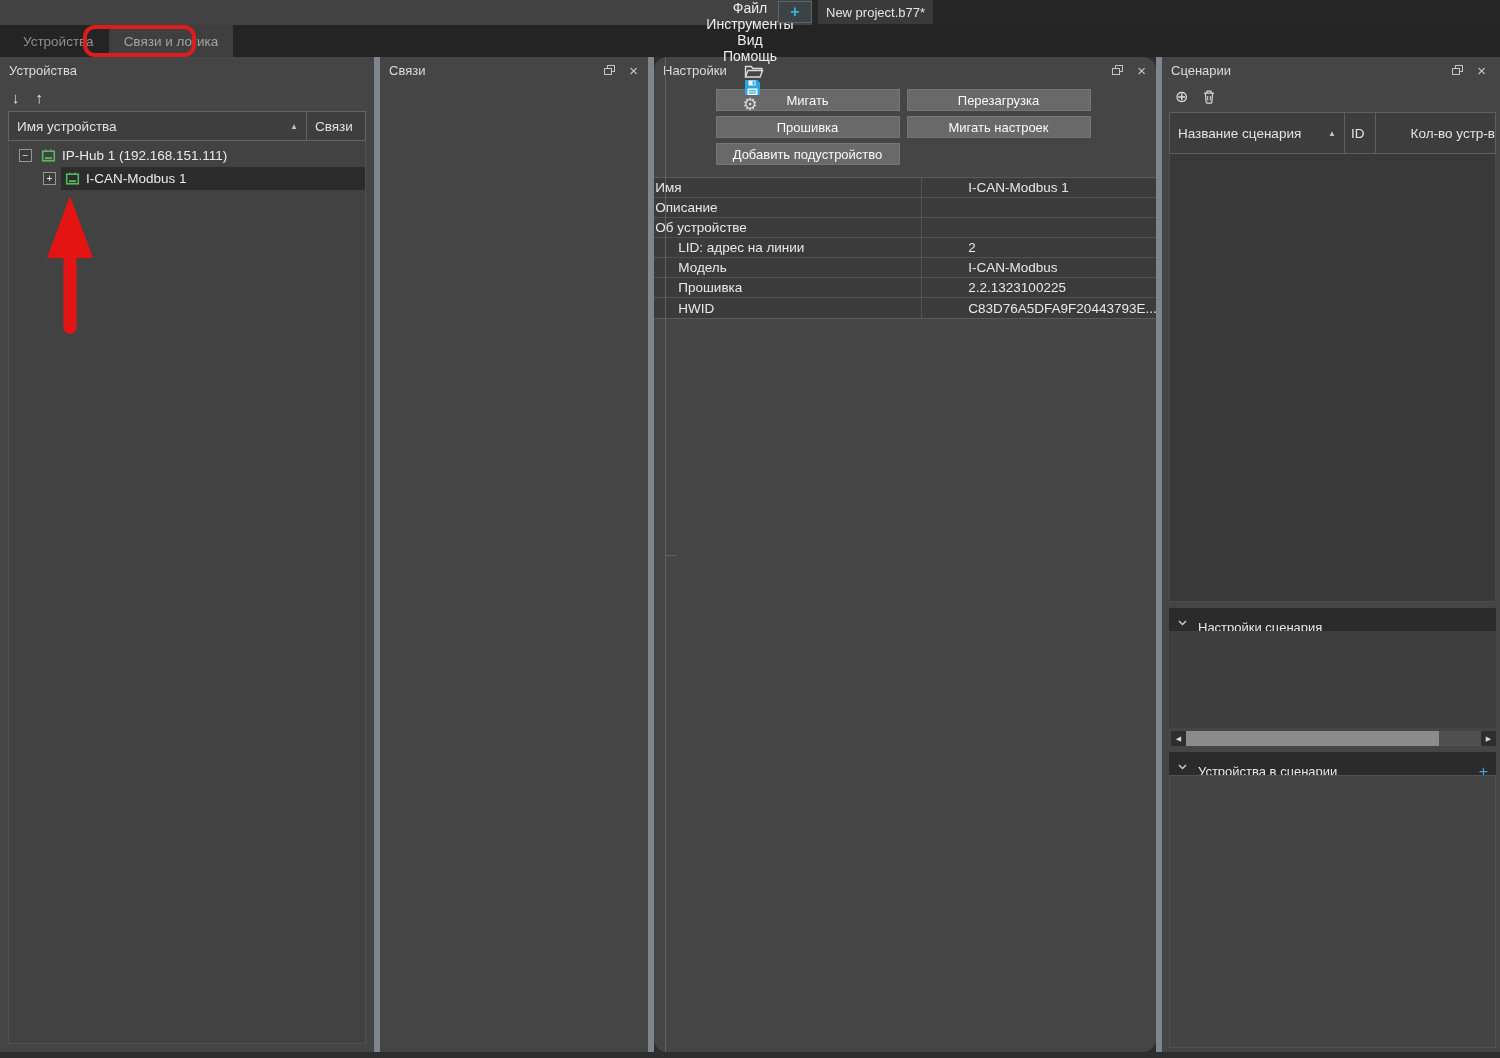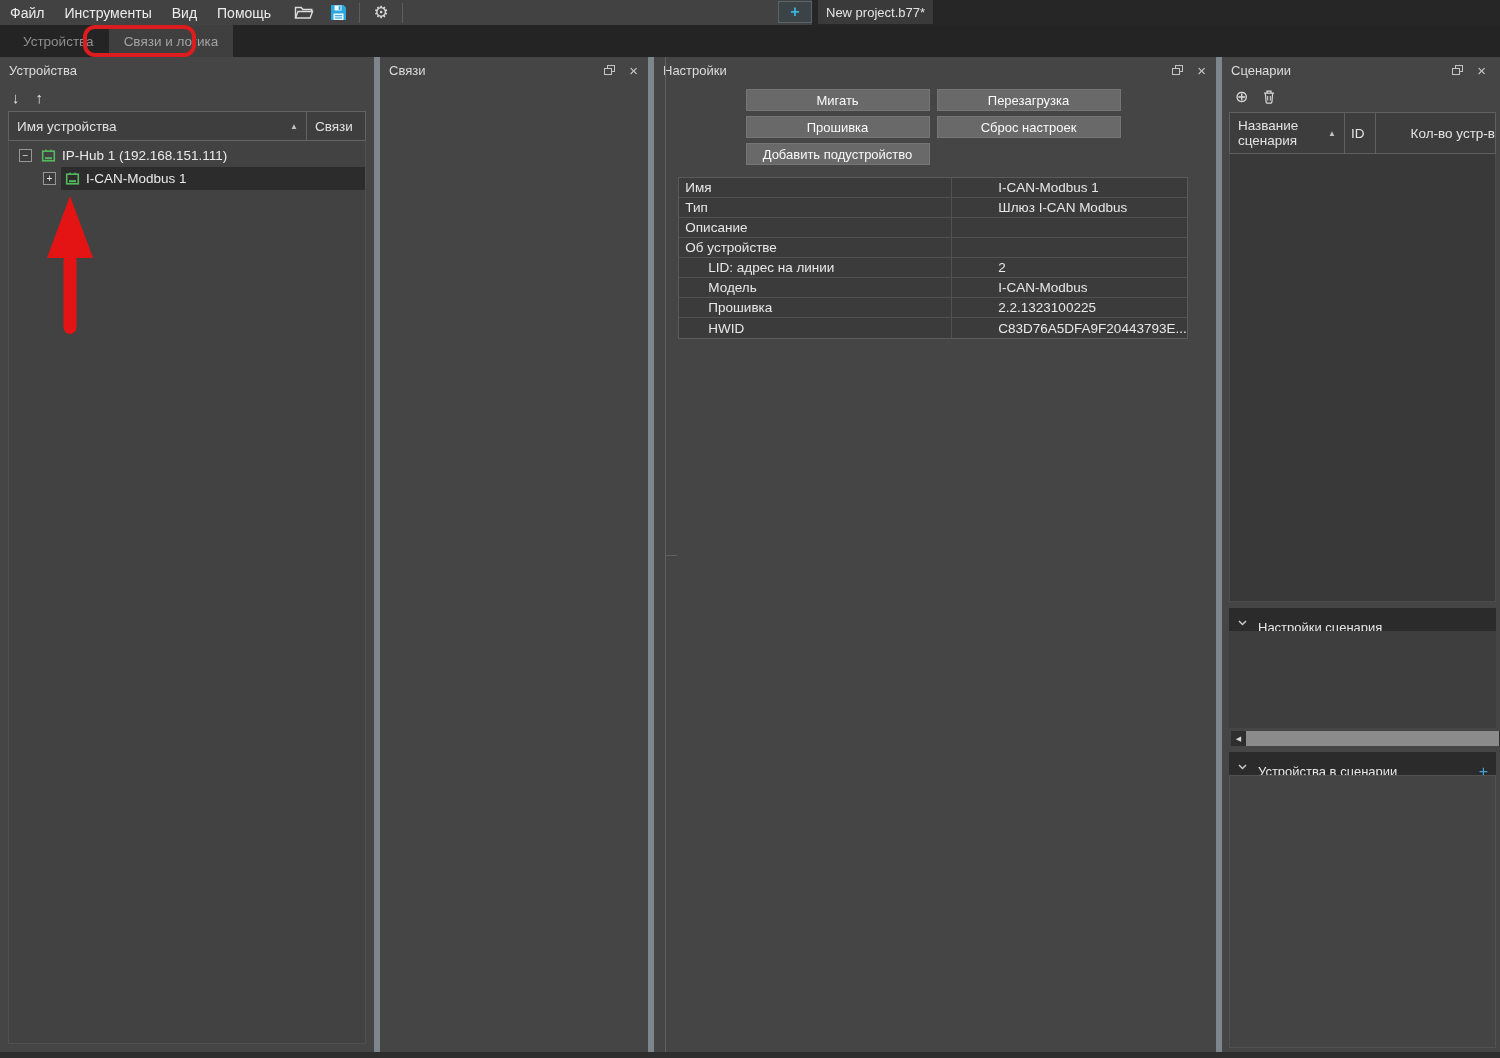--- a/index.html
+++ b/index.html
@@ -7,21 +7,21 @@
   body {
     position: relative;
     background: #2e2e2e;
     font-family: "Liberation Sans", sans-serif;
     color: #e6e6e6;
     overflow: hidden;
     font-size: 13px;
   }
 
   
-  .menubar { position:relative; height:25px; background:#424242; display:flex; align-items:center; z-index:2; }
+  .menubar { position:relative; height:25px; background:#424242; display:flex; align-items:center; z-index:2;flex-direction:column; }
   .menu-item { padding:0 10px; font-size:14px; color:#ededed; height:25px; display:flex; align-items:center; }
   .tb-btn { display:flex; align-items:center; justify-content:center; width:30px; height:25px; }
   .tb-sep { width:1px; height:20px; background:#5d5d5d; margin:0 6px; }
   .gear-glyph { font-size:17px; color:#d8d8d8; line-height:1; }
   .doc-dark { position:absolute; left:812px; top:0; right:0; height:25px; background:#262626; }
   .newtab-btn { position:absolute; left:778px; top:1px; width:34px; height:22px; background:#3c4347;
     border:1px solid #5b6468; color:#3ab4dc; font-size:16px; font-weight:bold;
     display:flex; align-items:center; justify-content:center; }
   .doc-tab { position:absolute; left:818px; top:0; width:115px; height:24px; background:#3a3a3a;
     color:#e4e4e4; font-size:13px; display:flex; align-items:center; justify-content:center; }
@@ -57,21 +57,21 @@
   .dev-header .links-col { width:58px; display:flex; align-items:center; padding-left:8px; }
   .dev-body { flex:1; background:#424242; border:1px solid #505050; border-top:none; padding-top:3px; }
   .tree-row { height:23px; display:flex; align-items:center; font-size:13.5px; color:#eaeaea; }
   .expander { width:13px; height:13px; flex:none; background:#3c3c3c; border:1px solid #979797;
     color:#e8e8e8; font-size:10px; line-height:11px; text-align:center; }
   .row-sel { flex:1; height:100%; display:flex; align-items:center; background:#2c2c2c; }
   .dev-icon { margin:0 6px 0 9px; display:flex; flex:none; }
 
   
   .p-links { width:268px; flex:none; }
-  .p-settings { width:562px; flex:none; }
+  .p-settings { width:502px; flex:none;border-radius:13px; }
   .settings-content { padding:6px 11px 0 7px; display:flex; flex-direction:column;align-items:center; }
   .btn-grid { display:grid; grid-template-columns:184px 184px; gap:5px 7px; }
   .gray-btn { height:22px; background:#696969; color:#fafafa; font-size:13px; border:1px solid #757575;
     display:flex; align-items:center; justify-content:center; font-family:"Liberation Sans",sans-serif; }
   .prop-table { margin-top:12px; border:1px solid #5a5a5a; background:#3b3b3b; }
   .prop-row { display:flex; height:20px; border-bottom:1px solid #515151; font-size:13.5px;gap:40px; }
   .prop-row:last-child { border-bottom:none; }
   .prop-label { width:273px; flex:none; border-right:1px solid #515151; display:flex; align-items:center;
     padding-left:6px; position:relative; color:#e8e8e8; }
   .prop-label.child { padding-left:29px; }
@@ -234,32 +234,28 @@
           <rect x="0.5" y="3.5" width="7" height="6" fill="#454545" stroke="#c4c4c4"></rect>
         </svg>
       </span>
       <span class="close-glyph">×</span>
     </div>
     <div class="settings-content">
       <div class="btn-grid">
         <button class="gray-btn">Мигать</button>
         <button class="gray-btn">Перезагрузка</button>
         <button class="gray-btn">Прошивка</button>
-        <button class="gray-btn">Сброс настроек</button>
+        <button class="gray-btn">Мигать настроек</button>
         <button class="gray-btn">Добавить подустройство</button>
       </div>
 
       <div class="prop-table">
         <div class="prop-row">
           <div class="prop-label">Имя</div>
           <div class="prop-value">I-CAN-Modbus 1</div>
-        </div>
-        <div class="prop-row">
-          <div class="prop-label">Тип</div>
-          <div class="prop-value">Шлюз I-CAN Modbus</div>
         </div>
         <div class="prop-row">
           <div class="prop-label">Описание</div>
           <div class="prop-value"></div>
         </div>
         <div class="prop-row">
           <div class="prop-label">Об устройстве</div>
           <div class="prop-value"></div>
         </div>
         <div class="prop-row">

